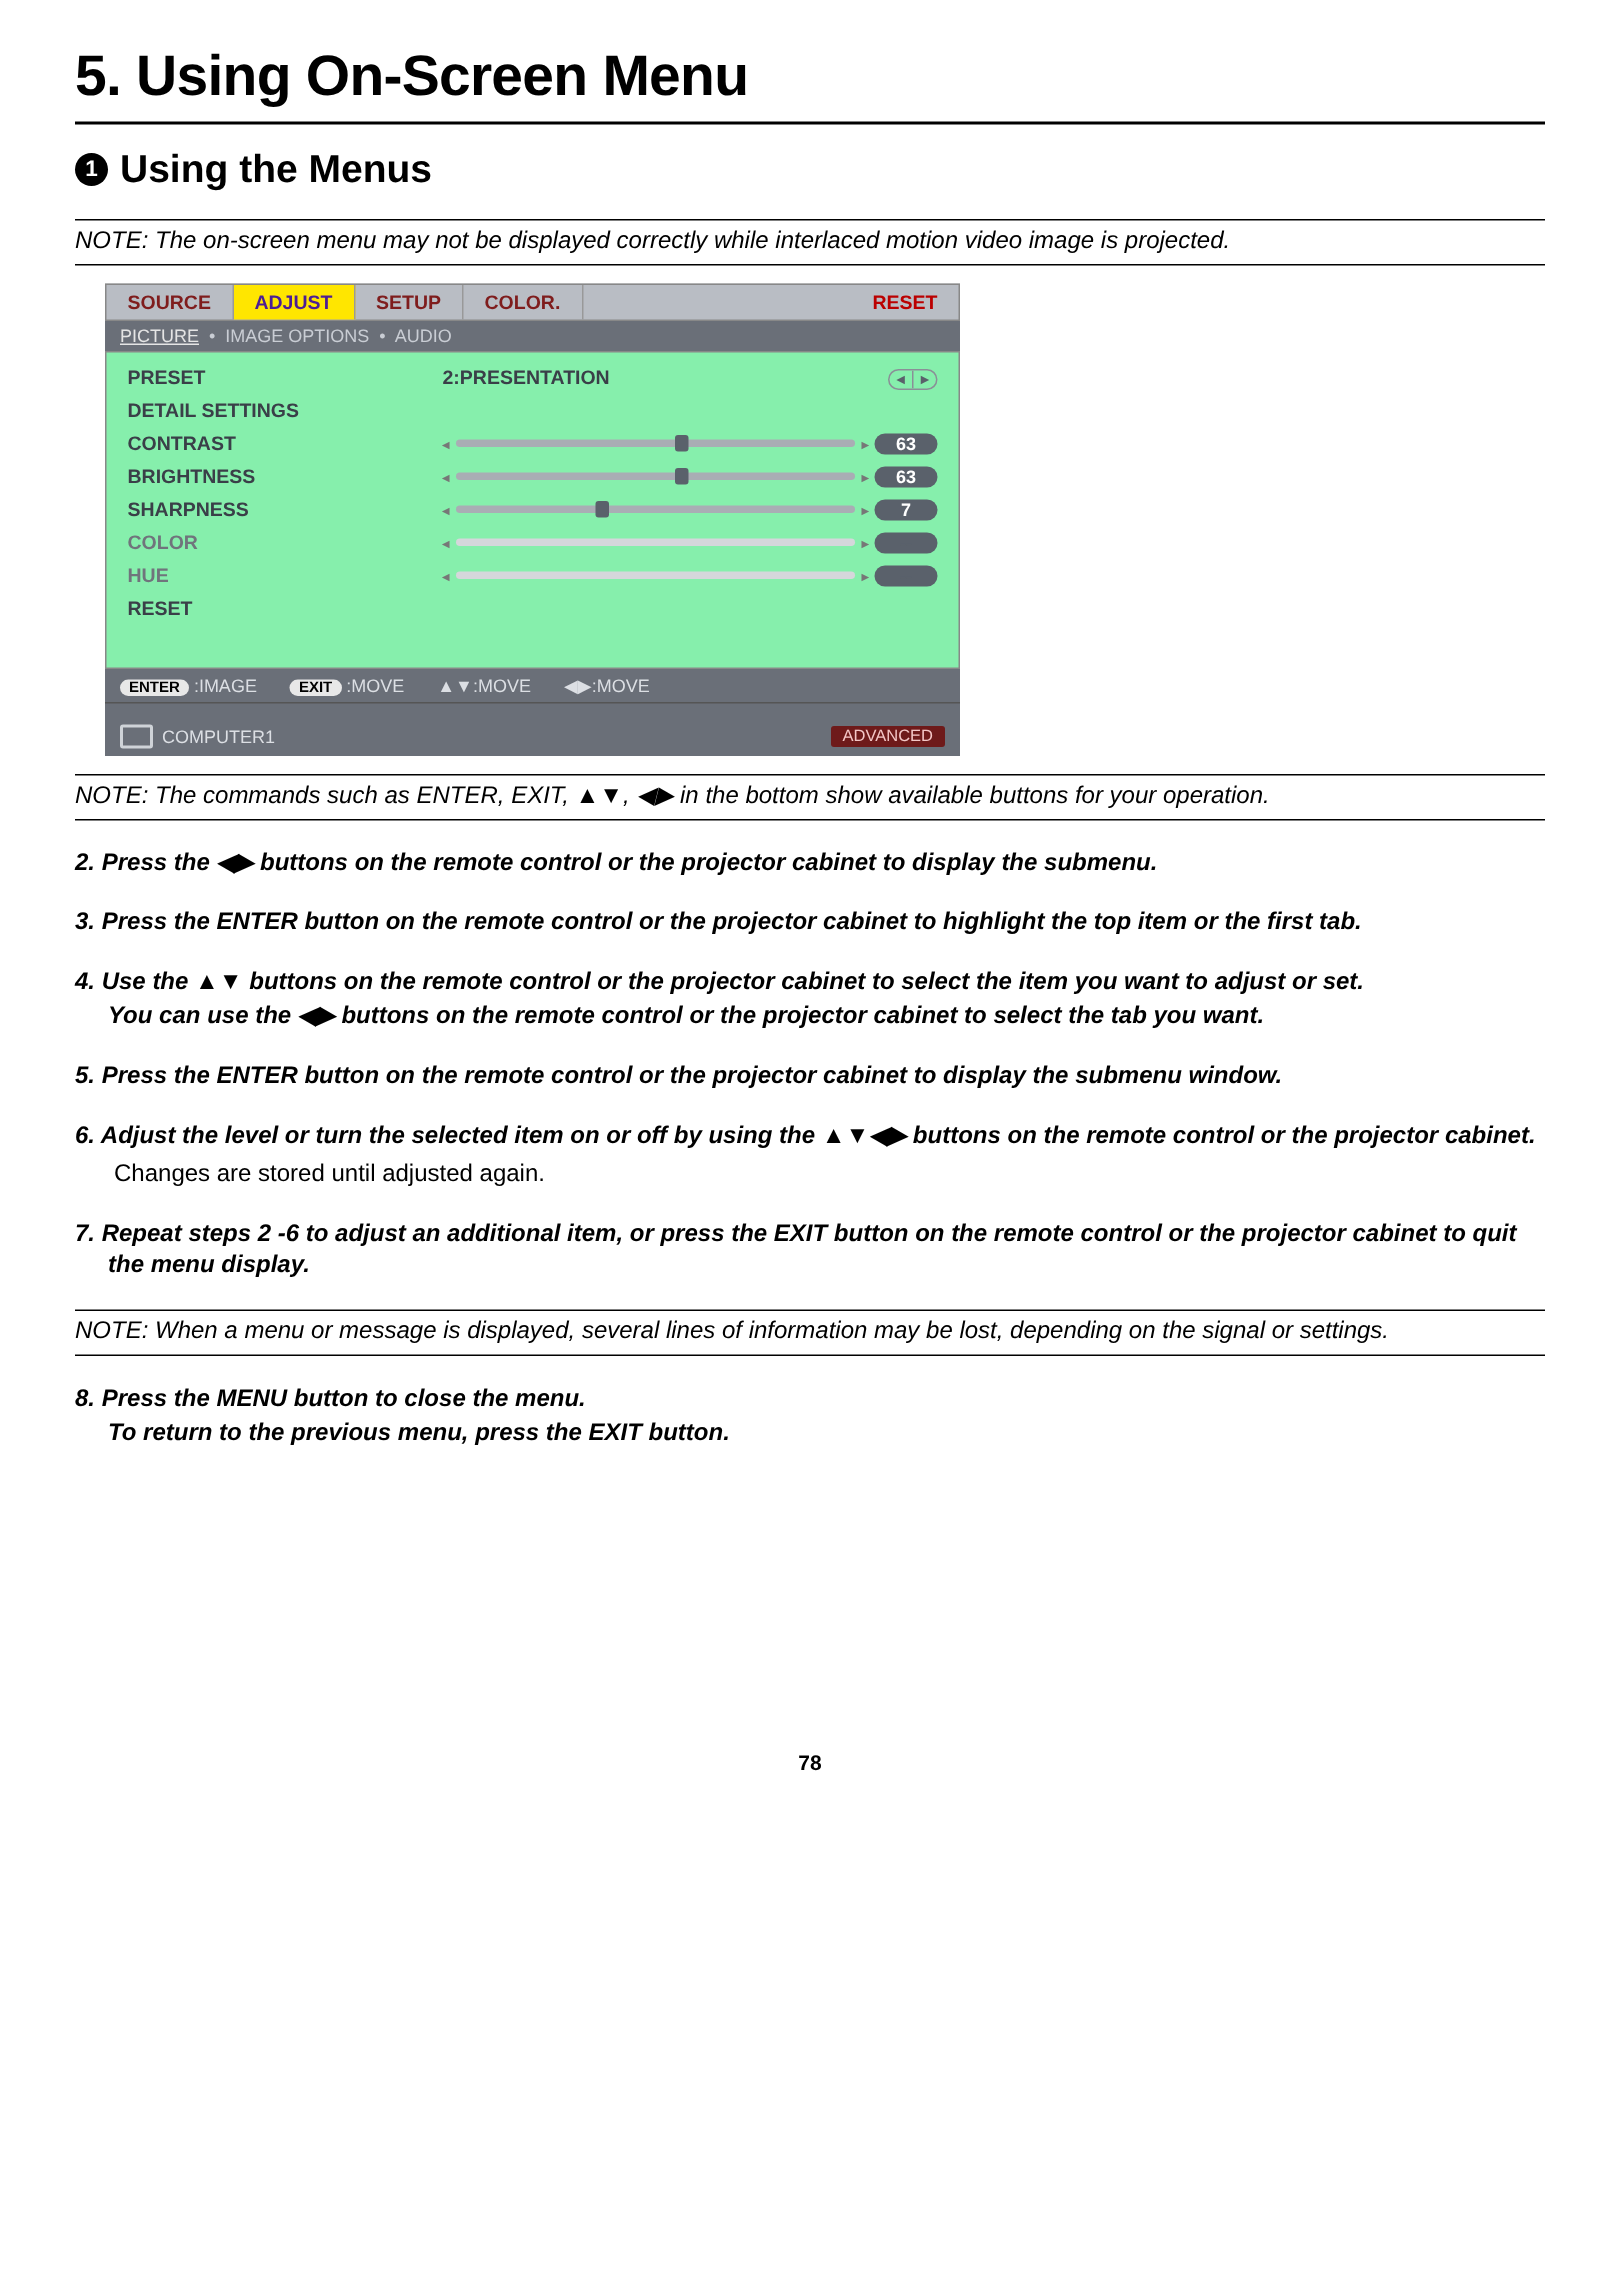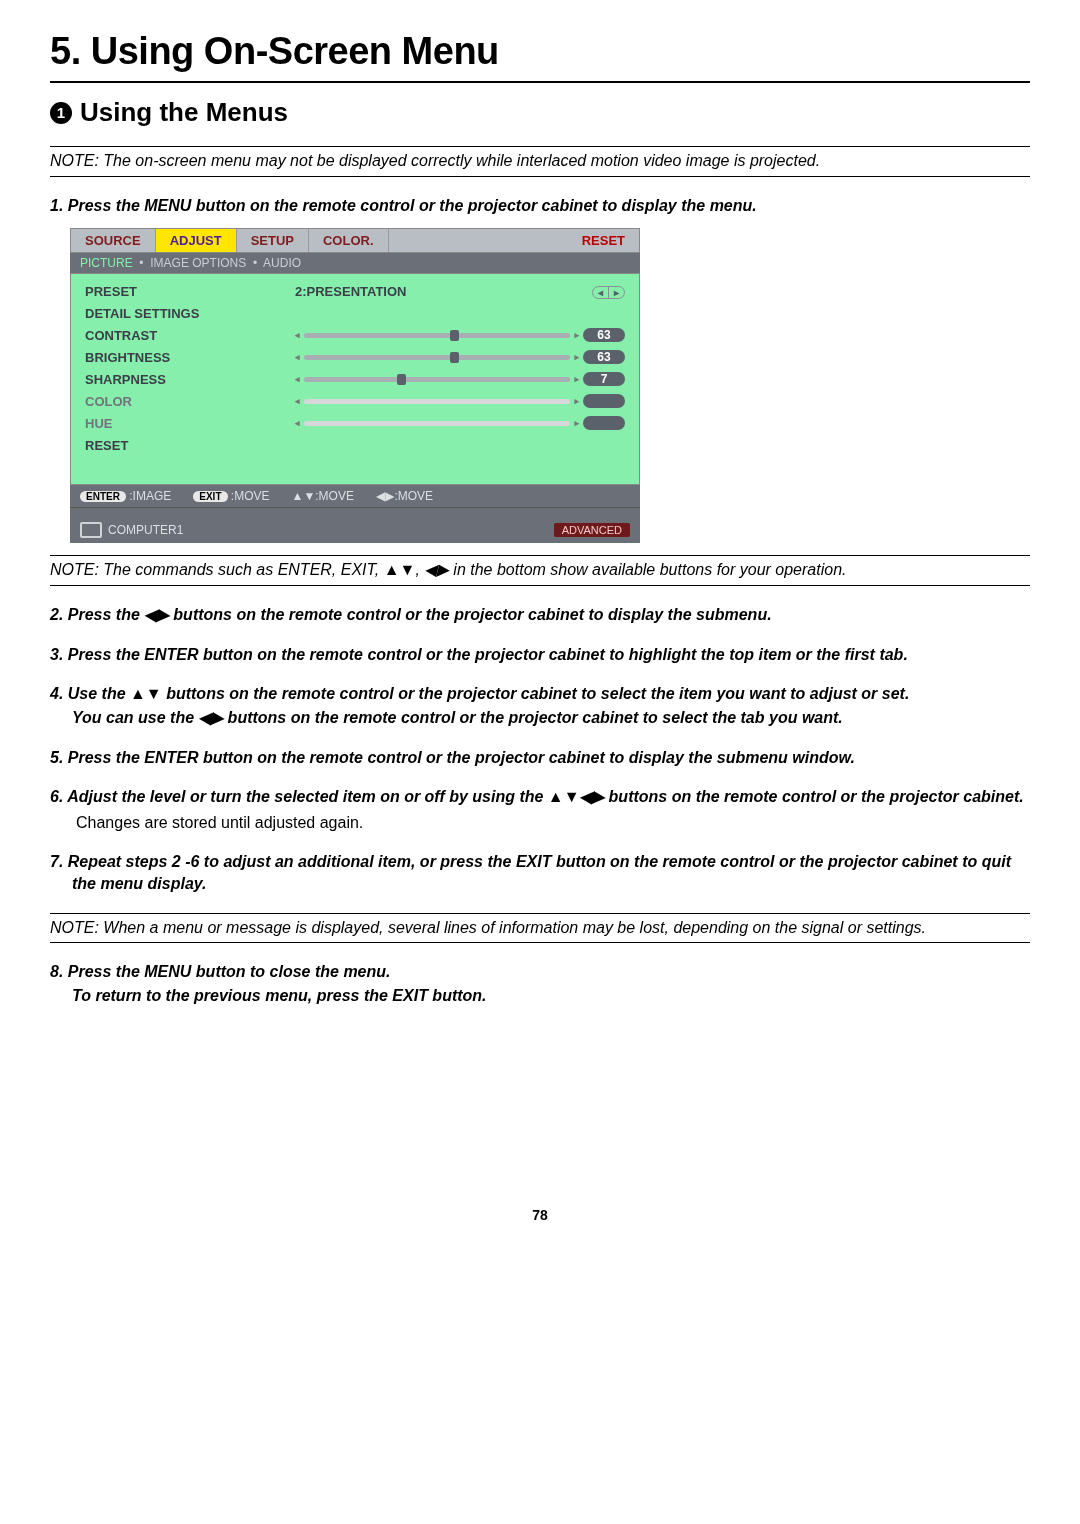--- a/index.html
+++ b/index.html
@@ -110,21 +110,21 @@
     margin-left: auto;
     color: #b00;
     border-right: none;
   }
   .osd-subtabs {
     background: #6a6f78;
     color: #c9cdd4;
     font-size: 12px;
     padding: 3px 10px;
   }
-  .osd-subtabs .sa { color: #86efac; }
+  .osd-subtabs .sa { color: #e5e5e5; text-decoration: underline; }
   .osd-body {
     background: #86efac;
     border: 1px solid #888;
     padding: 6px 14px 28px 14px;
     min-height: 150px;
   }
   .osd-row {
     display: flex;
     align-items: center;
     height: 22px;
@@ -232,21 +232,20 @@
 
   <h2 class="section-title">
     <span class="circle-num">1</span>
     <span>Using the Menus</span>
   </h2>
 
   <hr class="hr-thin">
   <p class="note">NOTE: The on-screen menu may not be displayed correctly while interlaced motion video image is projected.</p>
   <hr class="hr-thin">
 
-  <p class="step">1.  Press the MENU button on the remote control or the projector cabinet to display the menu.</p>
 
   <div class="osd">
     <div class="osd-tabs">
       <div class="osd-tab">SOURCE</div>
       <div class="osd-tab active">ADJUST</div>
       <div class="osd-tab">SETUP</div>
       <div class="osd-tab">COLOR.</div>
       <div class="osd-tab reset">RESET</div>
     </div>
     <div class="osd-subtabs">

